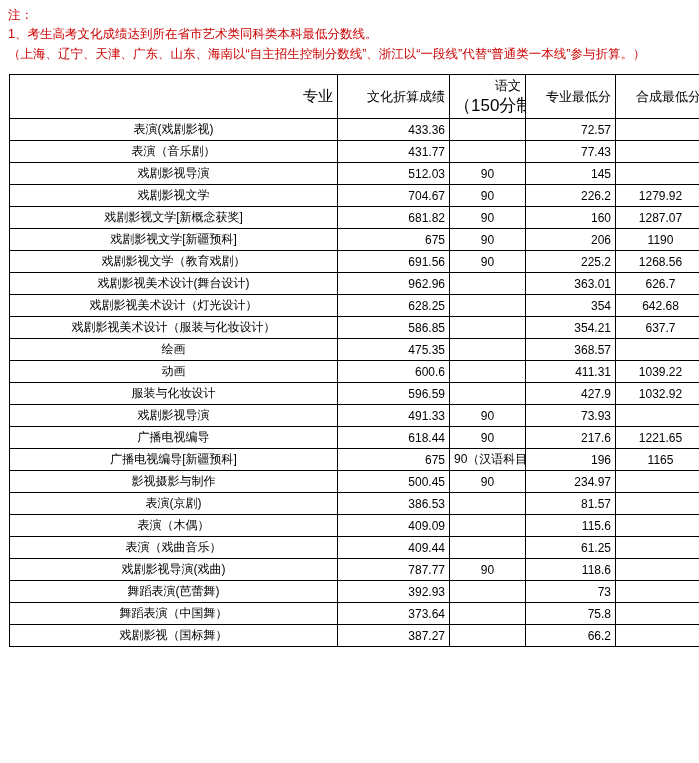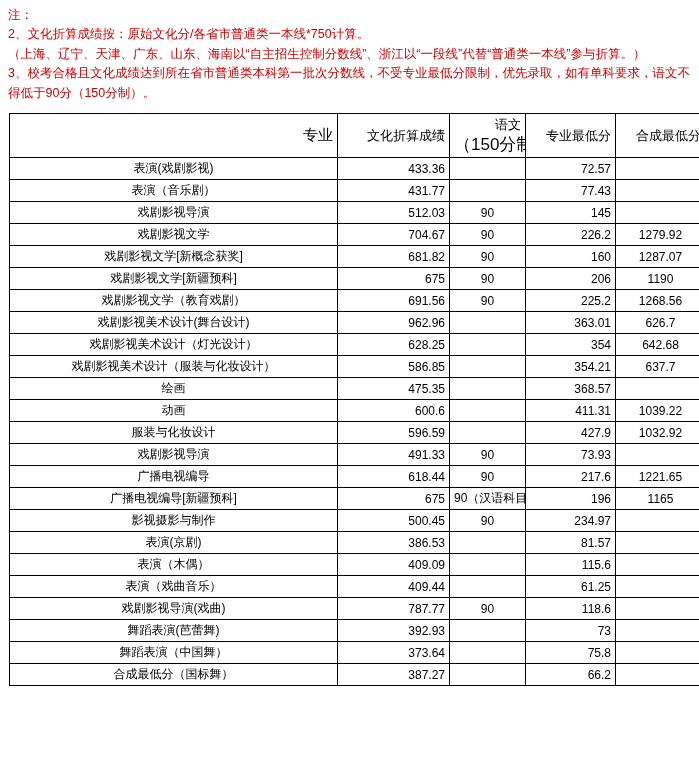--- a/index.html
+++ b/index.html
@@ -75,23 +75,22 @@
     font-size: 10px;
   }
 </style>
 </head>
 <body>
 
 <div class="page">
 
   <div class="notes">
     <div class="note-line note-head">注：</div>
-    <div class="note-line">2、文化折算成绩按：原始文化分/各省市普通类一本线*750计算。</div>
+    <div class="note-line">1、考生高考文化成绩达到所在省市艺术类同科类本科最低分数线。</div>
     <div class="note-line">（上海、辽宁、天津、广东、山东、海南以“自主招生控制分数线”、浙江以“一段线”代替“普通类一本线”参与折算。）</div>
-    <div class="note-line">3、校考合格且文化成绩达到所在省市普通类本科第一批次分数线，不受专业最低分限制，优先录取，如有单科要求，语文不得低于90分（150分制）。</div>
   </div>
 
   <table class="scores">
     <thead>
       <tr>
         <th class="col-major major-head">专业</th>
         <th class="col-culture">文化折算成绩</th>
         <th class="col-chinese">
           <span>语文</span>
           <span class="sub-small">（150分制）</span>
@@ -256,21 +255,21 @@
         <td class="col-mincomp"></td>
       </tr>
       <tr>
         <td class="col-major">舞蹈表演（中国舞）</td>
         <td class="col-culture">373.64</td>
         <td class="col-chinese"></td>
         <td class="col-minpro">75.8</td>
         <td class="col-mincomp"></td>
       </tr>
       <tr>
-        <td class="col-major">合成最低分（国标舞）</td>
+        <td class="col-major">戏剧影视（国标舞）</td>
         <td class="col-culture">387.27</td>
         <td class="col-chinese"></td>
         <td class="col-minpro">66.2</td>
         <td class="col-mincomp"></td>
       </tr>
     </tbody>
   </table>
 
 </div>
 

